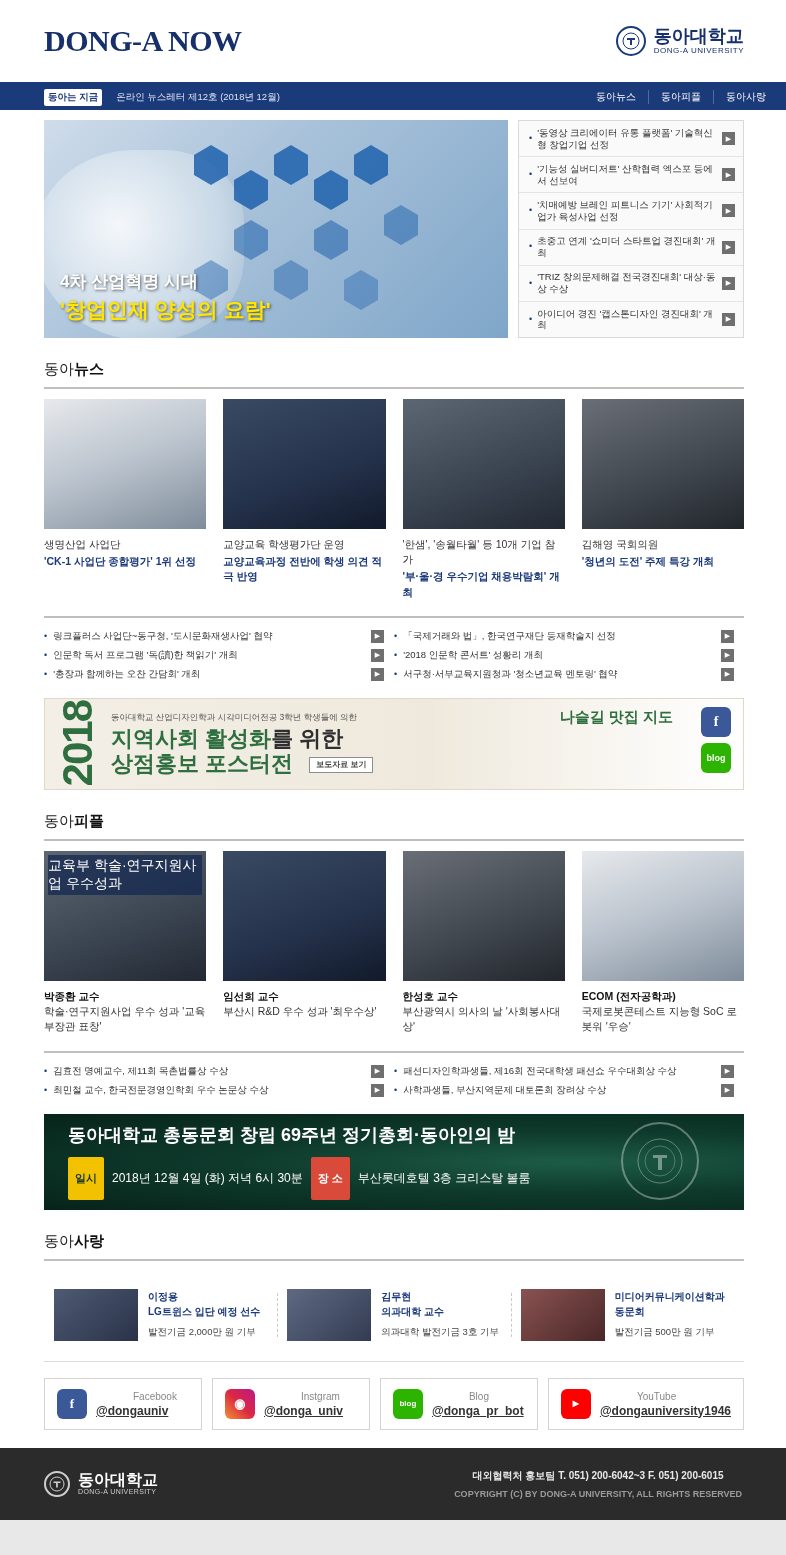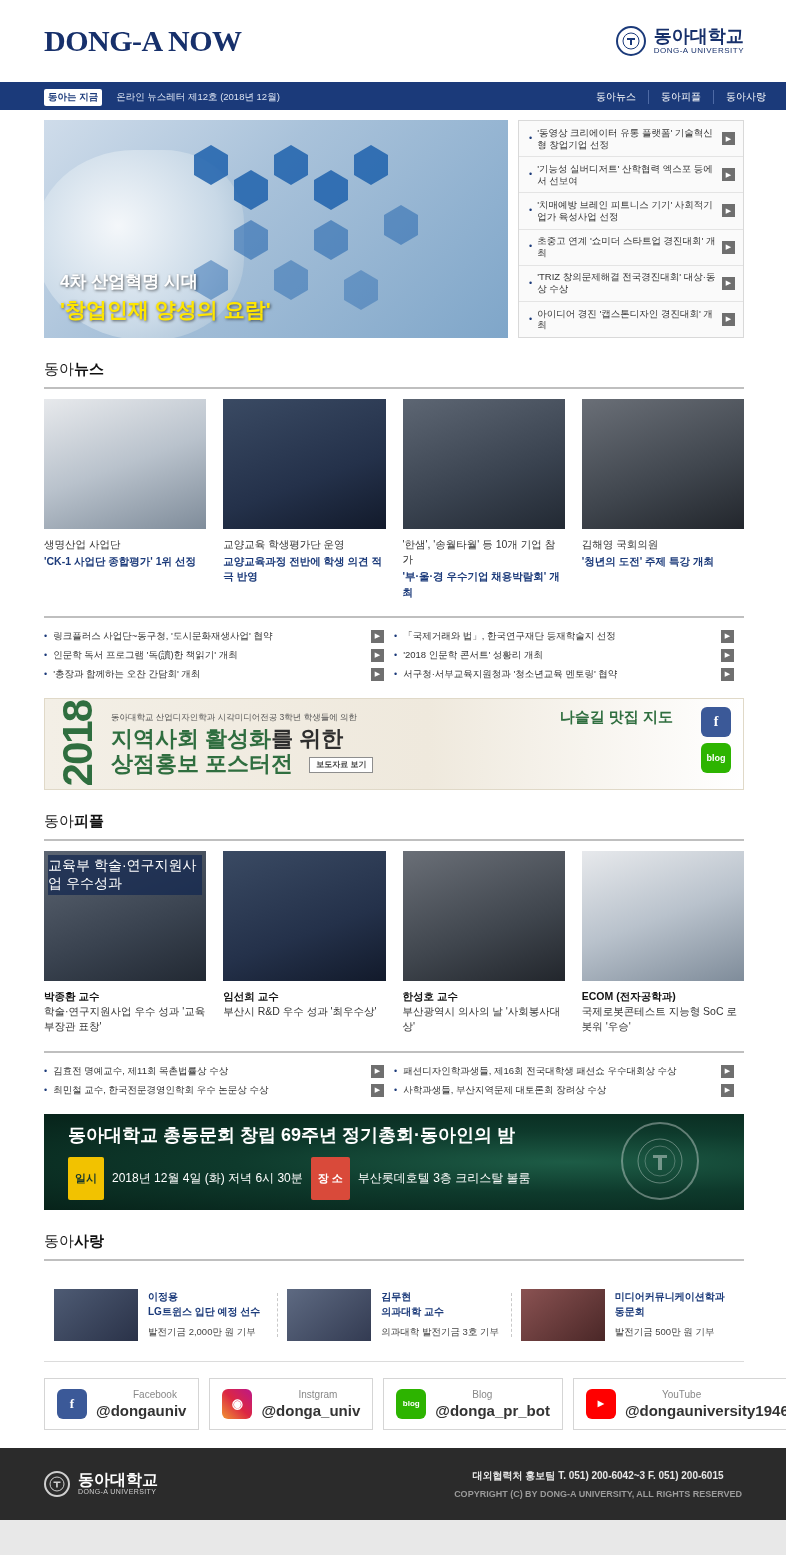--- a/index.html
+++ b/index.html
@@ -282,21 +282,21 @@
   .sns-ico {
     width: 30px; height: 30px; border-radius: 6px; flex: 0 0 30px;
     display: flex; align-items: center; justify-content: center;
     color: #fff; font-size: 13px; font-weight: bold;
   }
   .ic-fb { background: #3b5998; font-family: "Liberation Serif", serif; }
   .ic-ig { background: linear-gradient(45deg,#f09433,#dc2743,#bc1888); }
   .ic-bl { background: #2db400; font-size: 8px; }
   .ic-yt { background: #ff0000; font-size: 8px; }
   .sns-t { font-size: 10px; color: #888; line-height: 1.4; padding-left: 37px; }
-  .sns-h { font-size: 15px; color: #333; font-weight: bold; }
+  .sns-h { font-size: 12px; color: #333; font-weight: bold; text-decoration: underline; }
 
   
   .footer {
     background: #2b2b2b;
     height: 72px;
     display: flex; align-items: center; justify-content: space-between;
     padding: 0 44px;
     color: #cfcfcf;
   }
   .f-logo { display: flex; align-items: center; gap: 8px; }

